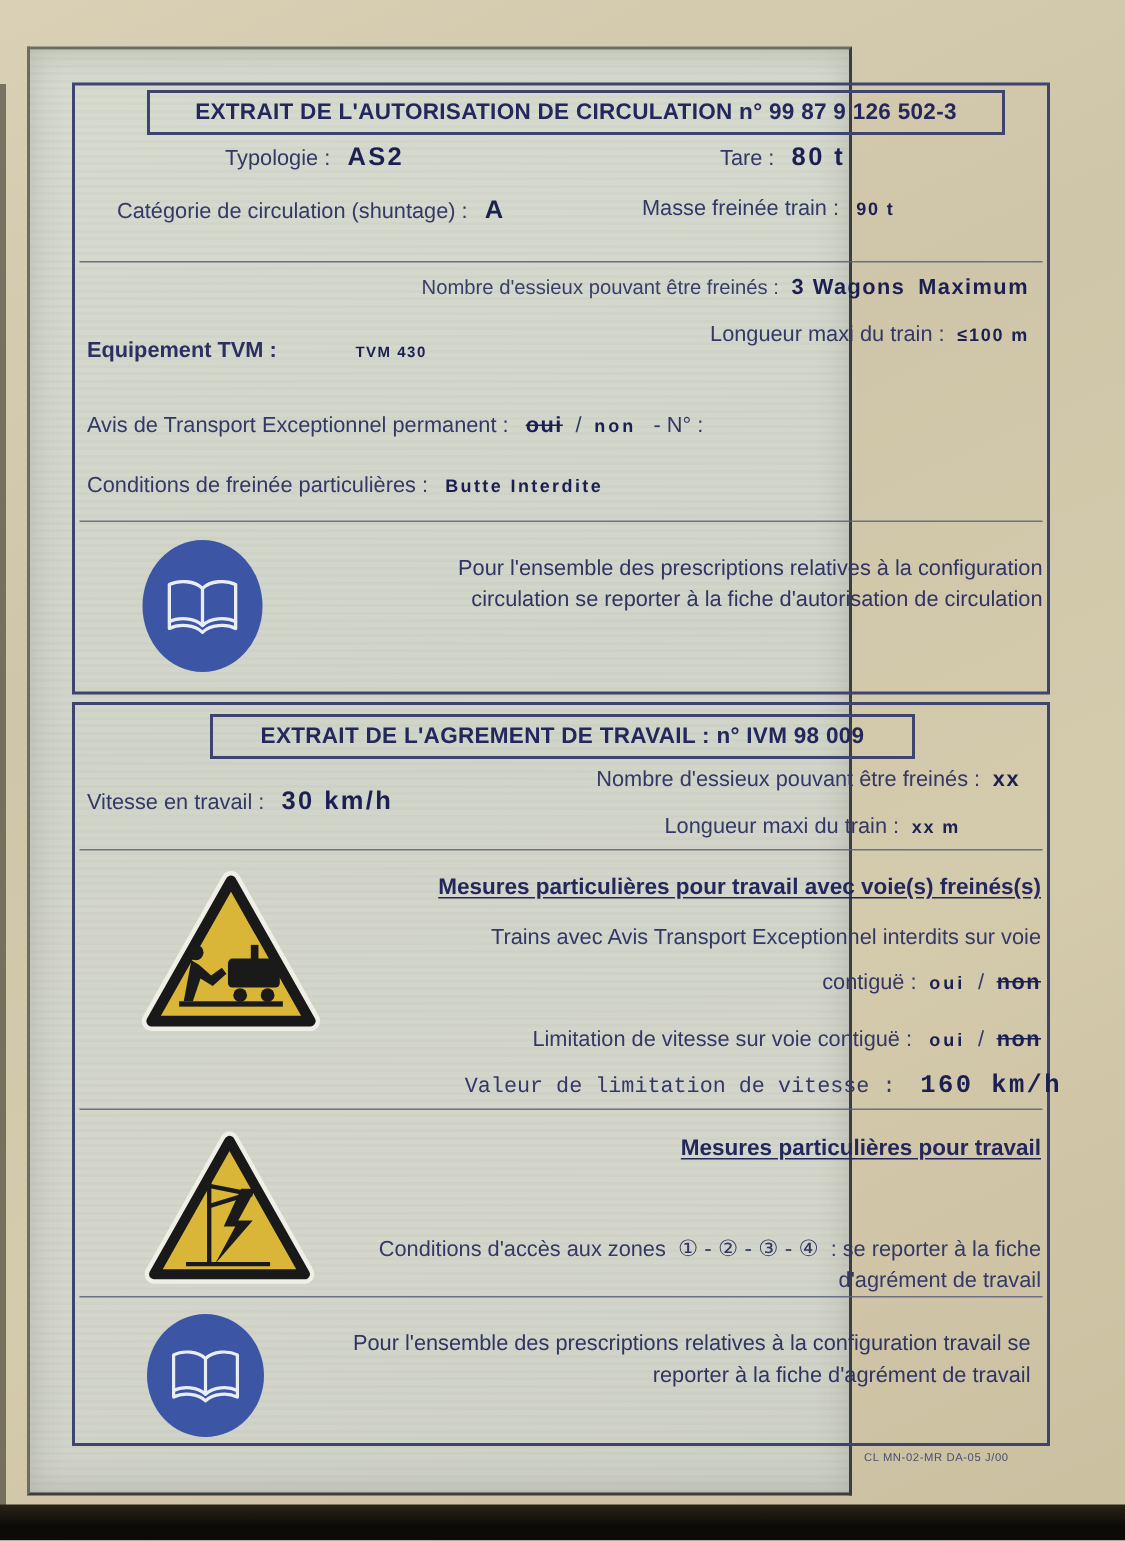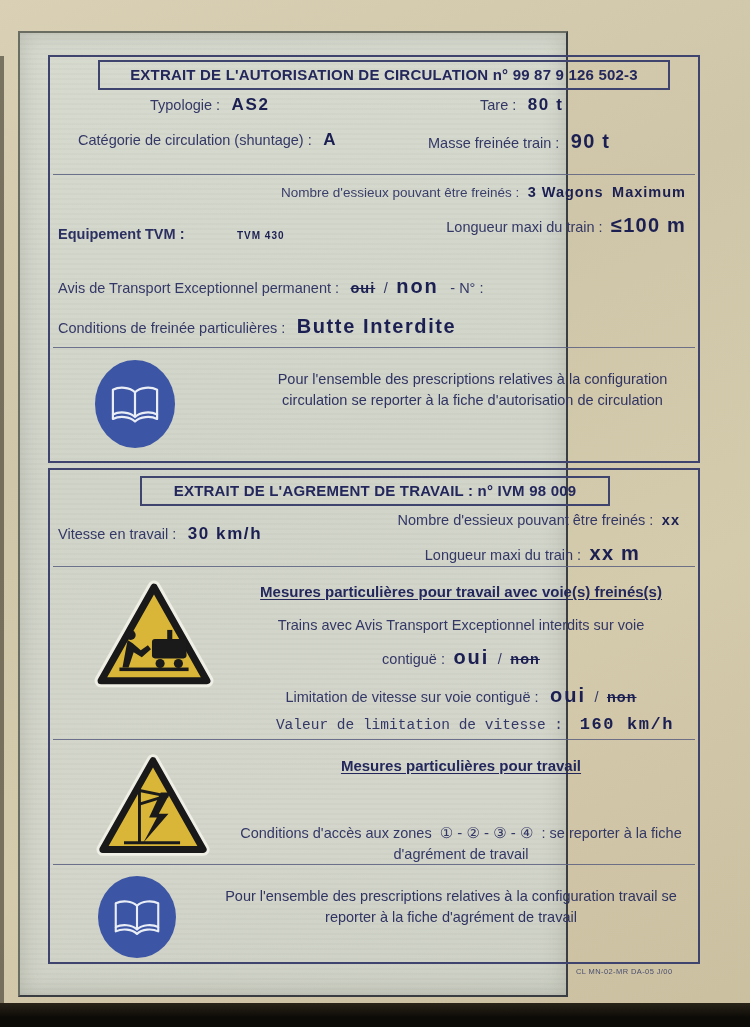--- a/index.html
+++ b/index.html
@@ -16,24 +16,24 @@
       repeating-linear-gradient(0deg, rgba(110,112,100,.04) 0 2px, rgba(255,255,255,0) 2px 5px),
       linear-gradient(172deg,#d7dacf 0%,#d1d4c9 45%,#d4d6cb 80%,#cdd0c4 100%);
     border:2px solid #6a6e62;border-right-color:#3a3e42;border-bottom-color:#3a3e42;
     box-shadow:inset 0 0 22px rgba(90,92,80,.25);
   }
   .sect{position:absolute;border:2px solid #3f446e;box-sizing:border-box;}
   .hdr{position:absolute;border:2px solid #3f446e;box-sizing:border-box;text-align:center;
        font-weight:bold;font-size:15px;color:#23275c;padding:4px 4px 5px;letter-spacing:.2px;white-space:nowrap;}
   .row{position:absolute;white-space:nowrap;}
   .row-r{position:absolute;text-align:right;white-space:nowrap;}
-  .ctr{position:absolute;text-align:center;}
+  .ctr{position:absolute;text-align:right;}
   .l{font-size:14.5px;color:#343866;}
   .l-sm{font-size:13.5px;color:#3a3e6a;}
-  .v{font-weight:bold;color:#1b1f52;letter-spacing:1.2px;font-size:20px;}
+  .v{font-weight:bold;color:#1b1f52;letter-spacing:1.2px;font-size:12px;}
   .v-lg{font-size:17px;letter-spacing:1.6px;}
   .v-sm{font-size:14.5px;letter-spacing:1px;}
   .x{text-decoration:line-through;}
   .ml{margin-left:7px;} .ml2{margin-left:4px;}
   .hr{position:absolute;left:3px;right:3px;border-top:1.5px solid #5a5f80;opacity:.85;}
   .note{font-size:14.5px;color:#303462;line-height:1.45;}
   .tbold{font-weight:bold;color:#23275c;text-decoration:underline;text-underline-offset:2px;font-size:15px;}
   .book{border-radius:50%;display:flex;align-items:center;justify-content:center;position:absolute;}
   .tri{position:absolute;}
   .tiny{position:absolute;font-size:7.5px;color:#4a4e72;letter-spacing:.4px;white-space:nowrap;}

